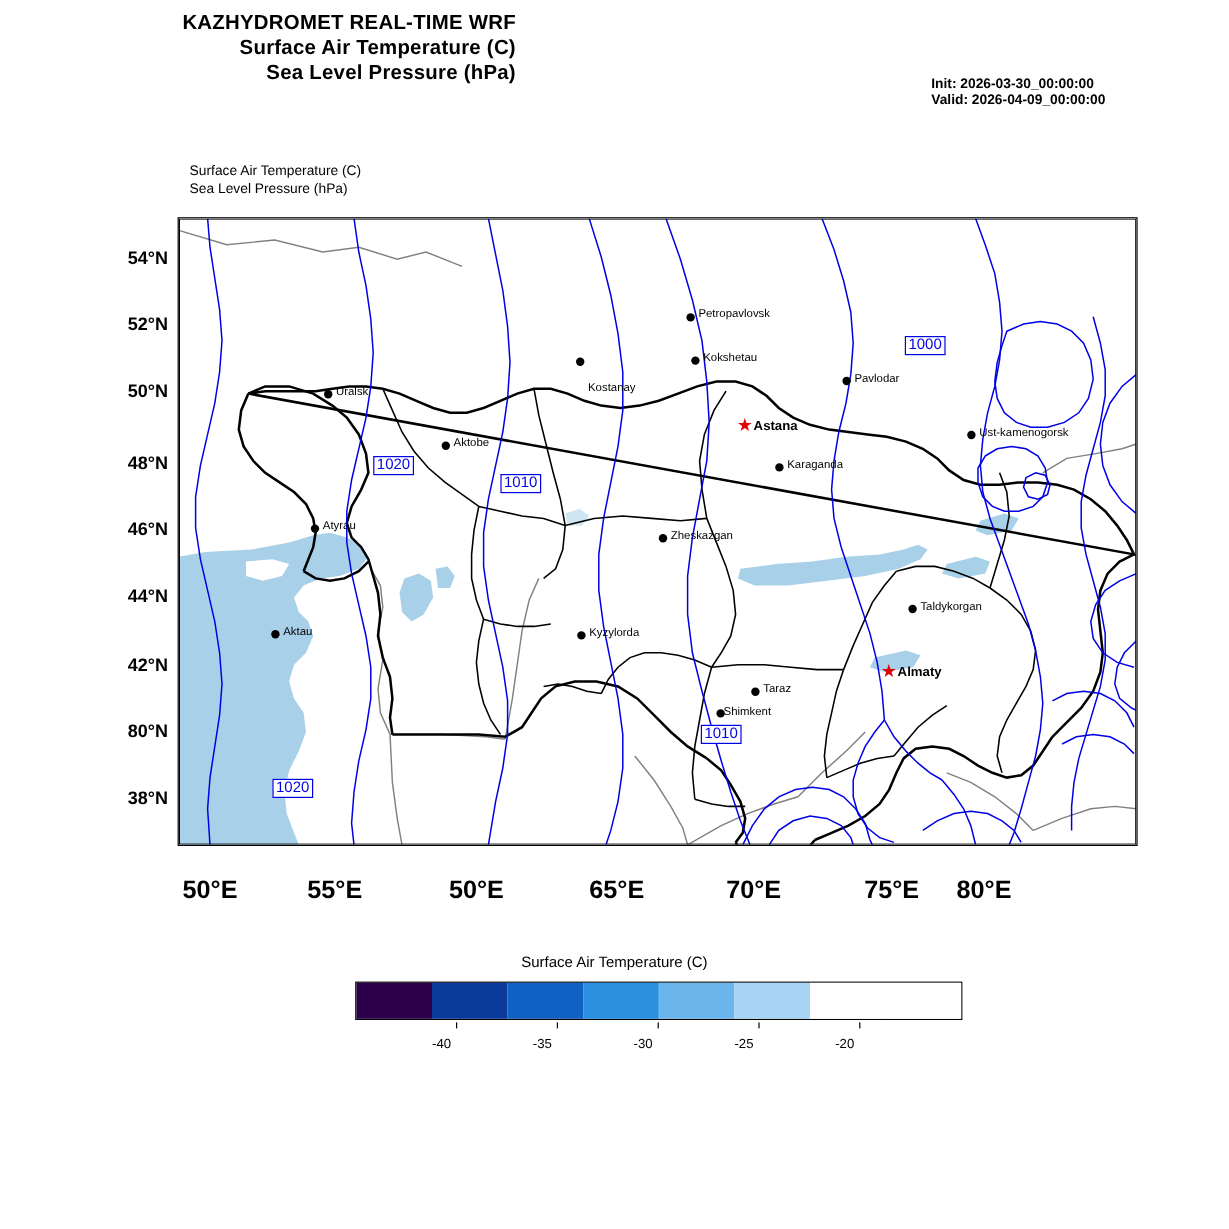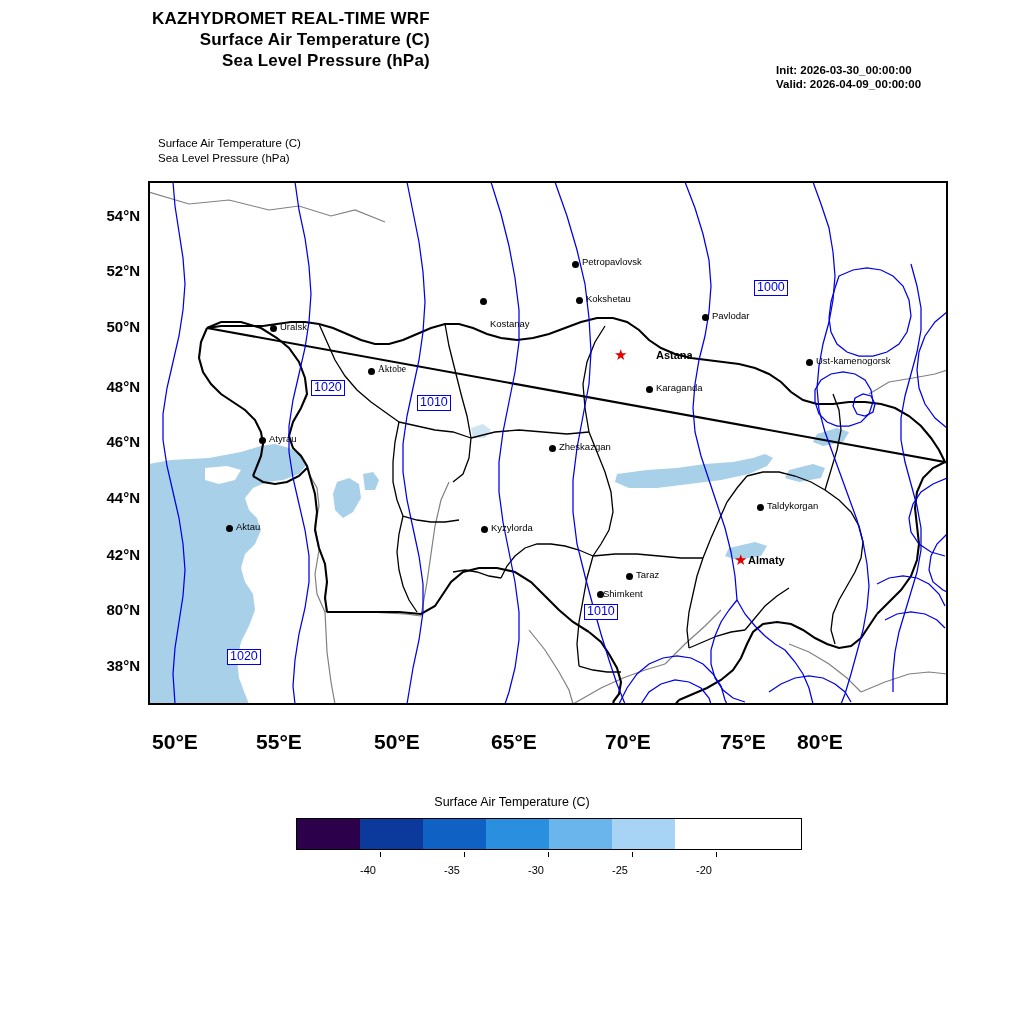--- a/index.html
+++ b/index.html
@@ -340,21 +340,21 @@
 <div class="abs city-dot" style="left:702px; top:314px;"></div>
 <div class="abs city-name" style="left:712px; top:310px;">Pavlodar</div>
 
 <div class="abs city-dot" style="left:270px; top:325px;"></div>
 <div class="abs city-name" style="left:280px; top:321px;">Uralsk</div>
 
 <div class="abs city-dot" style="left:806px; top:359px;"></div>
 <div class="abs city-name" style="left:816px; top:355px;text-align:right;">Ust-kamenogorsk</div>
 
 <div class="abs city-dot" style="left:368px; top:368px;"></div>
-<div class="abs city-name" style="left:378px; top:364px;font-family:Liberation Serif, serif;">Aktobe</div>
+<div class="abs city-name" style="left:378px; top:364px;">Aktobe</div>
 
 <div class="abs city-dot" style="left:646px; top:386px;"></div>
 <div class="abs city-name" style="left:656px; top:382px;">Karaganda</div>
 
 <div class="abs city-dot" style="left:259px; top:437px;"></div>
 <div class="abs city-name" style="left:269px; top:433px;">Atyrau</div>
 
 <div class="abs city-dot" style="left:549px; top:445px;"></div>
 <div class="abs city-name" style="left:559px; top:441px;">Zheskazgan</div>
 
@@ -367,21 +367,21 @@
 <div class="abs city-dot" style="left:481px; top:526px;"></div>
 <div class="abs city-name" style="left:491px; top:522px;">Kyzylorda</div>
 
 <div class="abs city-dot" style="left:626px; top:573px;"></div>
 <div class="abs city-name" style="left:636px; top:569px;">Taraz</div>
 
 <div class="abs city-dot" style="left:597px; top:591px;"></div>
 <div class="abs city-name" style="left:603px; top:588px;">Shimkent</div>
 
 <div class="abs star" style="left:614px; top:350px;">★</div>
-<div class="abs capital-name" style="left:628px; top:349px;margin-left:28px;">Astana</div>
+<div class="abs capital-name" style="left:628px; top:349px;">Astana</div>
 <div class="abs star" style="left:734px; top:555px;">★</div>
 <div class="abs capital-name" style="left:748px; top:554px;">Almaty</div>
 
 <div class="abs contour-label" style="left:738px; top:280px;margin-left:16px;">1000</div>
 <div class="abs contour-label" style="left:311px; top:380px;">1020</div>
 <div class="abs contour-label" style="left:417px; top:395px;">1010</div>
 <div class="abs contour-label" style="left:584px; top:604px;">1010</div>
 <div class="abs contour-label" style="left:227px; top:649px;">1020</div>
 
 <div id="cb-title" class="abs">Surface Air Temperature (C)</div>

